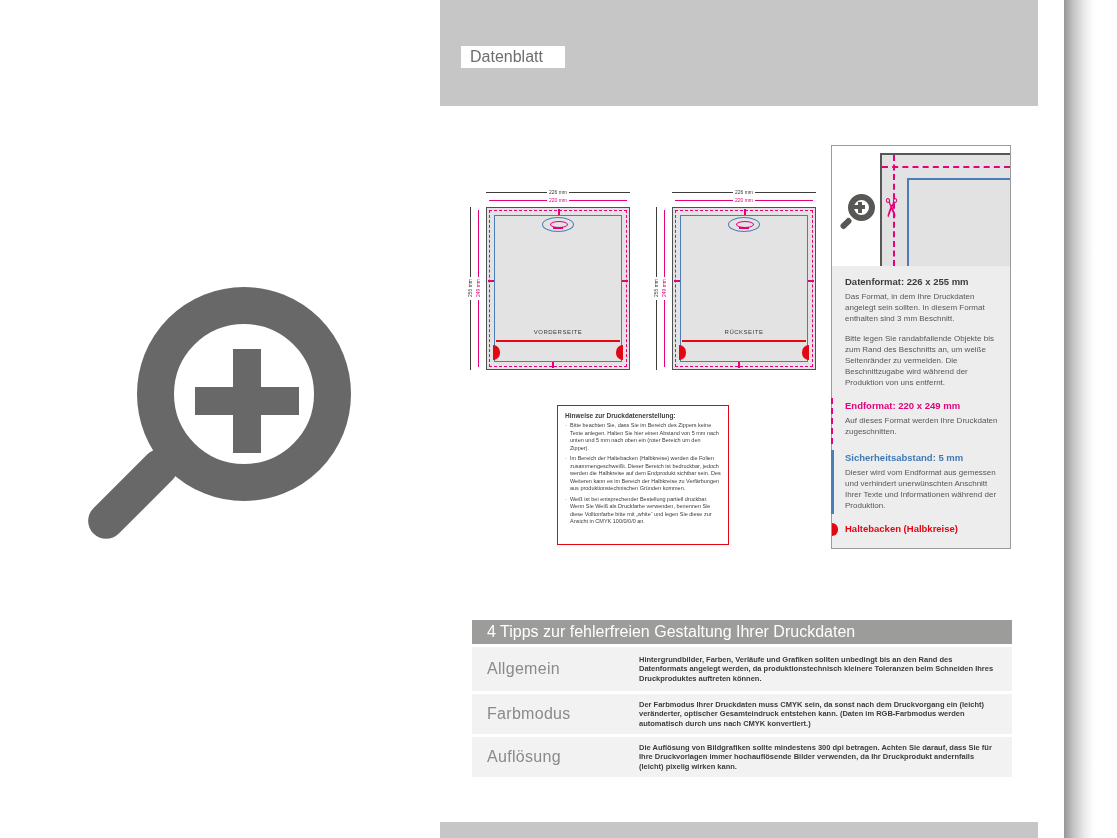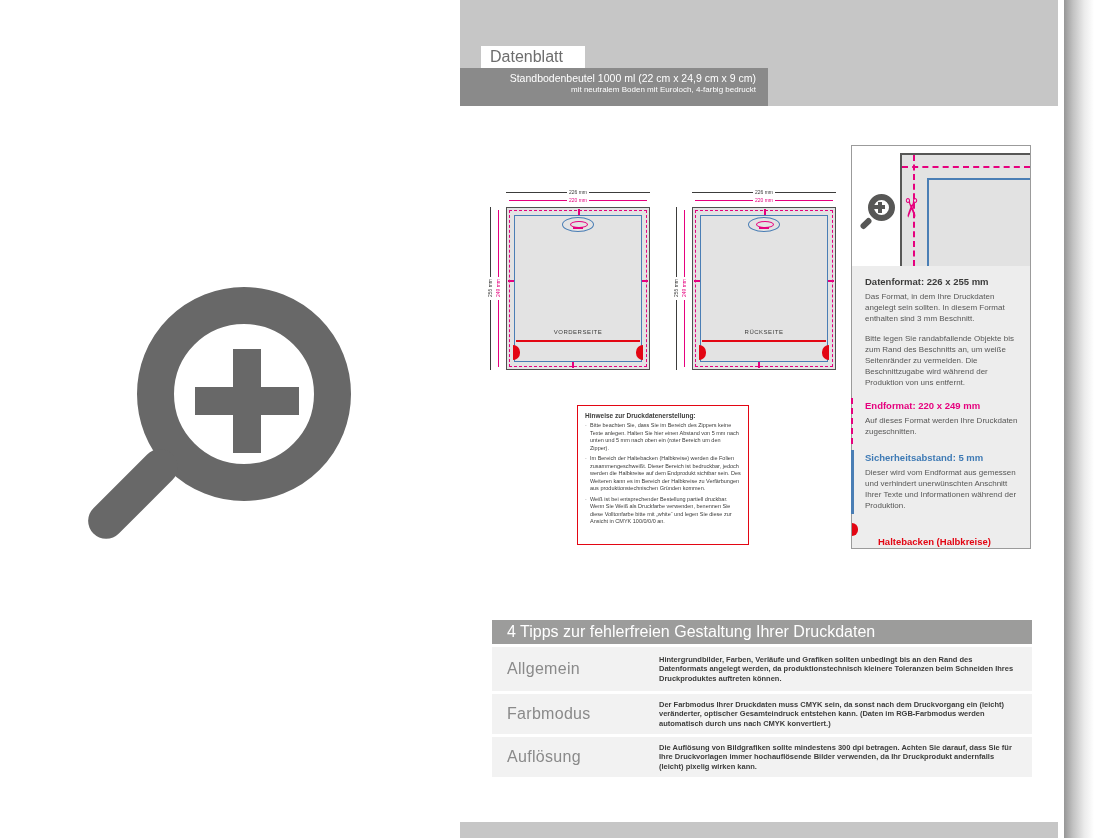--- a/index.html
+++ b/index.html
@@ -9,21 +9,21 @@
   
   .bigzoom{position:absolute;left:0;top:0;}
   .bz-ring{position:absolute;left:137px;top:287px;width:140px;height:140px;
            border:37px solid #686868;border-radius:50%;}
   .bz-plus-h{position:absolute;left:195px;top:387px;width:104px;height:28px;background:#686868;}
   .bz-plus-v{position:absolute;left:233px;top:349px;width:28px;height:104px;background:#686868;}
   .bz-handle{position:absolute;left:115px;top:438px;width:36px;height:112px;background:#686868;
              border-radius:18px;transform:rotate(45deg);}
 
   
-  .page{position:absolute;left:460px;top:0;width:598px;height:666px;background:#ffffff;}
+  .page{position:absolute;left:440px;top:0;width:598px;height:666px;background:#ffffff;}
   .edge-shadow{position:absolute;left:1064px;top:0;width:30px;height:838px;
                background:linear-gradient(90deg,#969696 0,#c2c2c2 30%,#ebebeb 68%,#ffffff 100%);}
   .band-top{position:absolute;left:0;top:0;width:100%;height:106px;background:#c6c6c6;}
   .band-bottom{position:absolute;left:0;top:822px;width:100%;height:16px;background:#c6c6c6;}
 
   .tab{position:absolute;left:21px;top:46px;width:104px;height:22px;background:#ffffff;
        color:#6d6d6d;font-size:16px;line-height:22px;padding-left:9px;box-sizing:border-box;}
   .product-box{position:absolute;left:0;top:68px;width:308px;height:38px;background:#8a8a8a;
                color:#ffffff;text-align:right;box-sizing:border-box;padding:4px 12px 0 0;}
   .product-title{font-size:10.5px;line-height:13px;}
@@ -91,21 +91,21 @@
   .mz-plus-h{position:absolute;left:14px;top:13px;width:11px;height:4px;background:#575756;}
   .mz-plus-v{position:absolute;left:17.5px;top:9.5px;width:4px;height:11px;background:#575756;}
   .mz-handle{position:absolute;left:3px;top:25px;width:6px;height:13px;background:#575756;
              border-radius:3px;transform:rotate(45deg);}
   .sec{position:absolute;left:13px;width:153px;}
   .sec h3{margin:0 0 4px 0;font-size:9.5px;line-height:11px;}
   .sec p{margin:0 0 9px 0;font-size:8px;line-height:11px;color:#575756;}
   .sec-daten{top:130px;} .sec-daten h3{color:#3c3c3b;}
   .sec-end{top:254px;} .sec-end h3{color:#e6007e;}
   .sec-safe{top:306px;} .sec-safe h3{color:#3e7ab5;}
-  .sec-halte{top:377px;} .sec-halte h3{color:#e30613;margin:13px;}
+  .sec-halte{top:377px;} .sec-halte h3{color:#e30613;margin:0;}
   .mk-end{position:absolute;left:-1px;top:252px;height:46px;border-left:2px dashed #e6007e;}
   .mk-safe{position:absolute;left:-1px;top:304px;height:64px;border-left:3px solid #4a7eb5;}
   .mk-halte{position:absolute;left:0;top:377px;width:6px;height:13px;background:#e30613;
             border-radius:0 7px 7px 0;}
 
   
   .tips{position:absolute;left:32px;top:620px;width:540px;}
   .tips-header{height:24px;background:#9c9c9b;color:#ffffff;font-size:16px;line-height:24px;
                padding-left:15px;box-sizing:border-box;}
   .tip-row{display:flex;background:#f2f2f2;margin-top:3px;}
@@ -123,24 +123,20 @@
   <div class="bigzoom">
     <div class="bz-ring"></div>
     <div class="bz-plus-h"></div>
     <div class="bz-plus-v"></div>
     <div class="bz-handle"></div>
   </div>
 
   <div class="page">
     <div class="band-top"></div>
     <div class="tab">Datenblatt</div>
-    <div class="product-box">
-      <div class="product-title">Standbodenbeutel 1000 ml (22 cm x 24,9 cm x 9 cm)</div>
-      <div class="product-sub">mit neutralem Boden mit Euroloch, 4-farbig bedruckt</div>
-    </div>
 
     <div class="diagram front">
       <div class="dim-h c-black dim-top-outer">
           <span>226 mm</span>
         </div>
       <div class="dim-h c-mag dim-top-inner">
           <span>220 mm</span>
         </div>
       <div class="dim-v c-black dim-side-outer">
           <span>255 mm</span>

